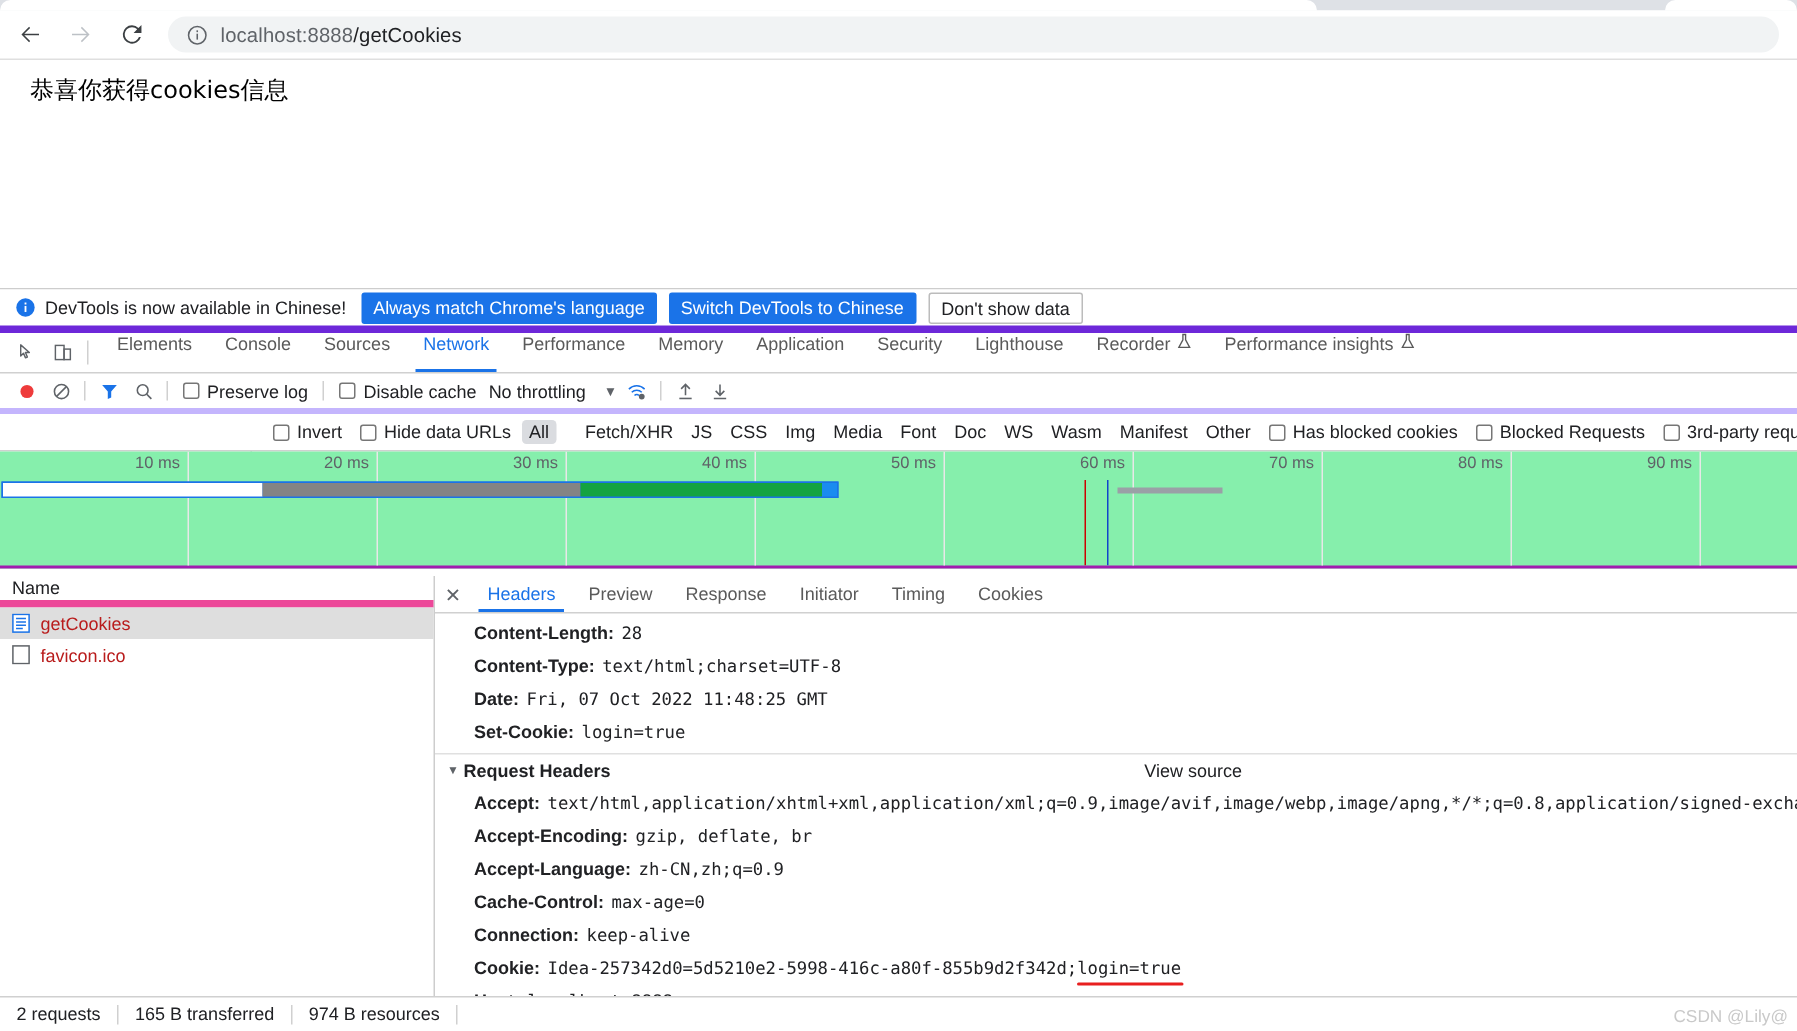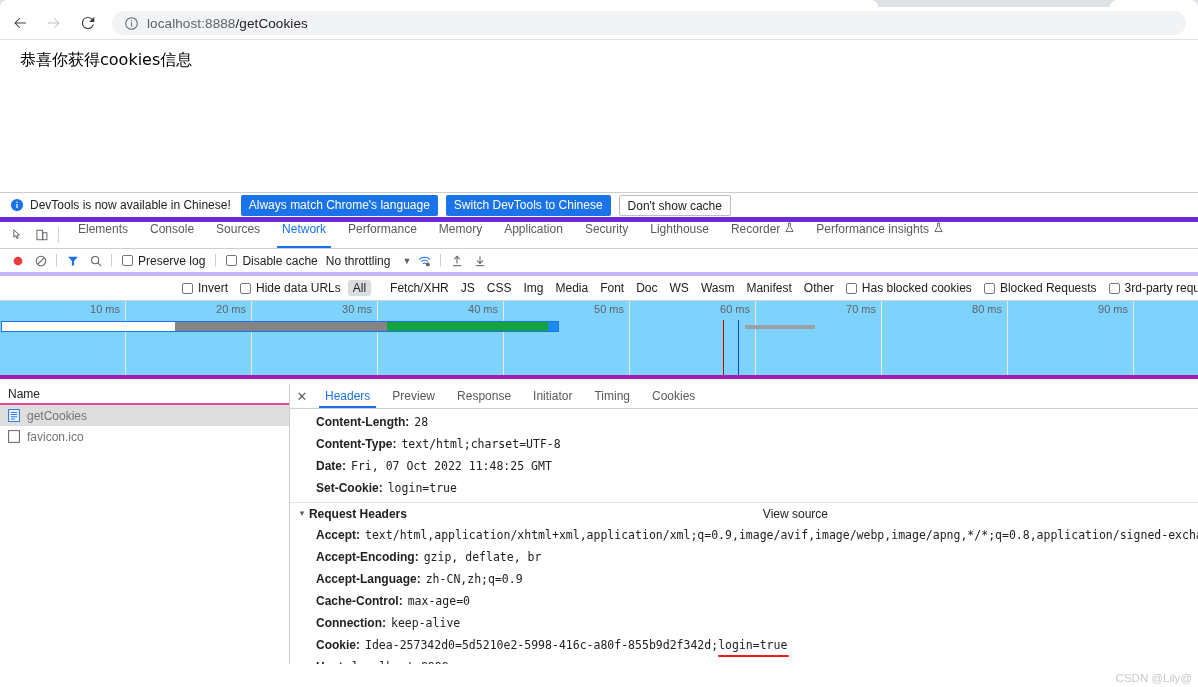--- a/index.html
+++ b/index.html
@@ -146,22 +146,22 @@
   .filter-rest { display: flex; align-items: center; padding-left: 8px; flex: 1; overflow: hidden; }
   .ftype {
     font-size: 12px; color: #202124; padding: 1px 5px; margin: 0 1px;
     border-radius: 3px; cursor: pointer; white-space: nowrap;
   }
   .ftype.sel { background: #dadce0; }
   .fsep { width: 1px; height: 14px; background: #d0d0d0; margin: 0 6px; }
 
   
   .overview {
-    position: relative; height: 78px; border-bottom: 4px solid #a21caf;
-    background: #7dd3fc; overflow: hidden;
+    position: relative; height: 78px; border-bottom: 2px solid #a21caf;
+    background: #86efac; overflow: hidden;
   }
   .ov-tick {
     position: absolute; top: 0; height: 78px; width: 1px; background: #e8e8e8;
   }
   .ov-tick-label {
     position: absolute; top: 2px; font-size: 11px; color: #5f6368;
     transform: translateX(-100%); padding-right: 5px; white-space: nowrap;
   }
   .ov-band {
     position: absolute; height: 11px;
@@ -175,25 +175,25 @@
   .ov-line { position: absolute; width: 1px; top: 19px; bottom: 0; }
 
   
   .lower { position: absolute; left: 0; right: 0; top: 191px; bottom: 23px; display: flex; }
   .req-pane {
     width: 290px; border-right: 1px solid #cdcdcd;
     display: flex; flex-direction: column; background: #ffffff;
   }
   .req-head {
     height: 21px; display: flex; align-items: center; padding-left: 8px;
-    font-size: 12px; color: #202124; border-bottom: 2px solid #ec4899;
+    font-size: 12px; color: #202124; border-bottom: 5px solid #ec4899;
   }
   .req-row {
     height: 21px; display: flex; align-items: center; padding-left: 8px;
-    font-size: 12px; color: #737373; cursor: pointer;
+    font-size: 12px; color: #b91c1c; cursor: pointer;
   }
   .req-row.selected { background: #dedede; }
   .req-row .ricon { margin-right: 7px; display: flex; }
 
   .detail-pane { flex: 1; display: flex; flex-direction: column; min-width: 0; background: #ffffff; }
   .detail-tabs {
     height: 25px; display: flex; align-items: stretch;
     border-bottom: 1px solid #d0d0d0;
   }
   .detail-tabs .closer {
@@ -306,21 +306,21 @@
       <span class="i-icon">
         <svg width="14" height="14" viewBox="0 0 16 16">
           <circle cx="8" cy="8" r="7" fill="#1a73e8"></circle>
           <rect x="7.3" y="6.8" width="1.4" height="4.6" fill="#ffffff"></rect>
           <rect x="7.3" y="4.2" width="1.4" height="1.5" fill="#ffffff"></rect>
         </svg>
       </span>
       <span class="i-text">DevTools is now available in Chinese!</span>
       <button class="btn-blue">Always match Chrome's language</button>
       <button class="btn-blue">Switch DevTools to Chinese</button>
-      <button class="btn-plain">Don't show cache</button>
+      <button class="btn-plain">Don't show data</button>
     </div>
 
     <div class="dt-tabbar">
       <div class="dt-tool-icons">
         <div class="ic">
           <svg width="14" height="14" viewBox="0 0 16 16">
             <path d="M3.2 2.2v8.4l2.1-2.1 1.5 3.5 1.5-.6-1.5-3.4h3z" fill="none" stroke="#5f6368" stroke-width="1.1" stroke-linejoin="round"></path>
           </svg>
         </div>
         <div class="ic">
@@ -600,16 +600,24 @@
             <span class="v underline-red">login=true</span>
           </div>
           <div class="hdr-line">
             <span class="k">Host:</span>
             <span class="v">localhost:8888</span>
           </div>
         </div>
       </div>
     </div>
 
+    <div class="statusbar">
+      <span class="sitem">2 requests</span>
+      <span class="sdiv"></span>
+      <span class="sitem">165 B transferred</span>
+      <span class="sdiv"></span>
+      <span class="sitem">974 B resources</span>
+      <span class="sdiv"></span>
+    </div>
   </div>
 
   <div class="watermark">CSDN @Lily@</div>
 </div>
 
 </body></html>

